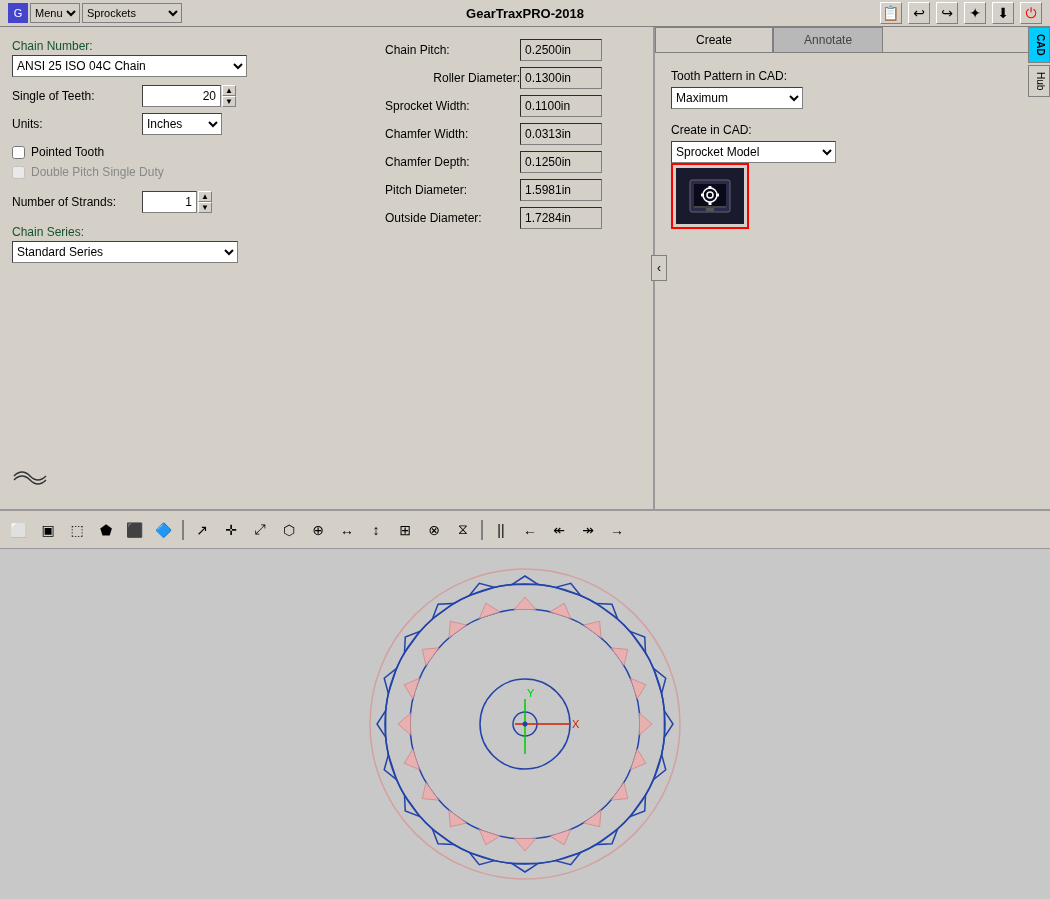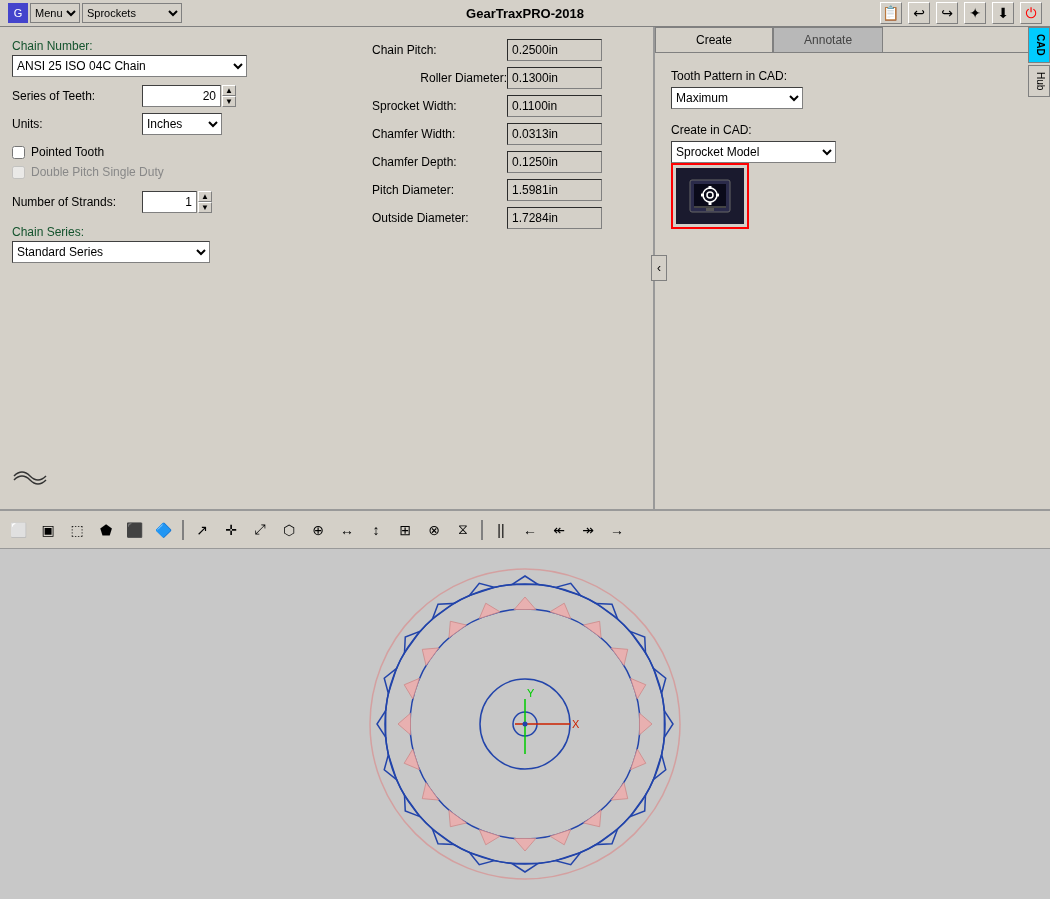--- a/index.html
+++ b/index.html
@@ -28,21 +28,21 @@
     .spin-btns { display: flex; flex-direction: column; margin-left: 1px; }
     .spin-btn { width: 14px; height: 11px; background: #d4d0c8; border: 1px solid #808080; border-top-color: #fff; border-left-color: #fff; display: flex; align-items: center; justify-content: center; cursor: pointer; font-size: 8px; line-height: 1; }
 
     .select-input { height: 22px; border: 1px solid #808080; border-top-color: #404040; border-left-color: #404040; background: white; font-size: 12px; }
 
     
     .checkbox-row { display: flex; align-items: center; margin-bottom: 4px; }
     .checkbox-row input[type="checkbox"] { margin-right: 6px; }
 
     
-    .value-field { width: 95px; height: 22px; border: 1px inset #808080; background: #d4d0c8; padding: 0 4px; font-size: 12px; display: inline-flex; align-items: center; }
+    .value-field { width: 82px; height: 22px; border: 1px inset #808080; background: #d4d0c8; padding: 0 4px; font-size: 12px; display: inline-flex; align-items: center; }
     .tool-btn { width: 26px; height: 26px; display: flex; align-items: center; justify-content: center; cursor: pointer; font-size: 14px; border: 1px solid transparent; }
     .tool-sep { width: 2px; height: 20px; background: #808080; margin: 0 2px; }
 
     
     .app-container { width: 1050px; height: 899px; display: flex; flex-direction: column; background: #c0c0c0; }
     .top-section { display: flex; height: 500px; }
     .bottom-toolbar-bar { height: 40px; background: #d4d0c8; border-top: 2px solid #999; border-bottom: 1px solid #999; display: flex; align-items: center; padding: 0 6px; gap: 3px; }
 
     
     .sprocket-canvas { width: 100%; height: calc(100% - 40px); display: flex; align-items: center; justify-content: center; }
@@ -78,21 +78,21 @@
     <div class="left-panel" style="width:655px; background:#d4d0c8; border-right:2px solid #999; padding:12px; position:relative;">
 
       <div style="margin-bottom:8px;">
         <div class="field-label">Chain Number:</div>
         <select class="select-input" style="width:235px;">
           <option>ANSI 25  ISO 04C Chain</option>
         </select>
       </div>
 
       <div class="field-row" style="margin-bottom:6px;">
-        <label style="min-width:130px;">Series of Teeth:</label>
+        <label style="min-width:130px;">Single of Teeth:</label>
         <div class="num-input-wrap">
           <input type="text" class="num-input" value="20" style="width: 79px;">
           <div class="spin-btns">
             <div class="spin-btn">▲</div>
             <div class="spin-btn">▼</div>
           </div>
         </div>
       </div>
 
       <div class="field-row" style="margin-bottom:10px;">
@@ -118,26 +118,26 @@
           <input type="text" class="num-input" value="1" style="width: 55px;">
           <div class="spin-btns">
             <div class="spin-btn">▲</div>
             <div class="spin-btn">▼</div>
           </div>
         </div>
       </div>
 
       <div style="margin-bottom:8px;">
         <div class="field-label">Chain Series:</div>
-        <select class="select-input" style="width:198px;">
+        <select class="select-input" style="width:226px;">
           <option>Standard Series</option>
         </select>
       </div>
 
-      <div style="position:absolute; left:372px; top:12px;">
+      <div style="position:absolute; left:385px; top:12px;">
 
         <div class="field-row" style="margin-bottom:6px;">
           <label style="min-width:135px;">Chain Pitch:</label>
           <div class="value-field">0.2500in</div>
         </div>
 
         <div class="field-row" style="margin-bottom:6px;">
           <label style="min-width:135px;text-align:right;">Roller Diameter:</label>
           <div class="value-field">0.1300in</div>
         </div>

